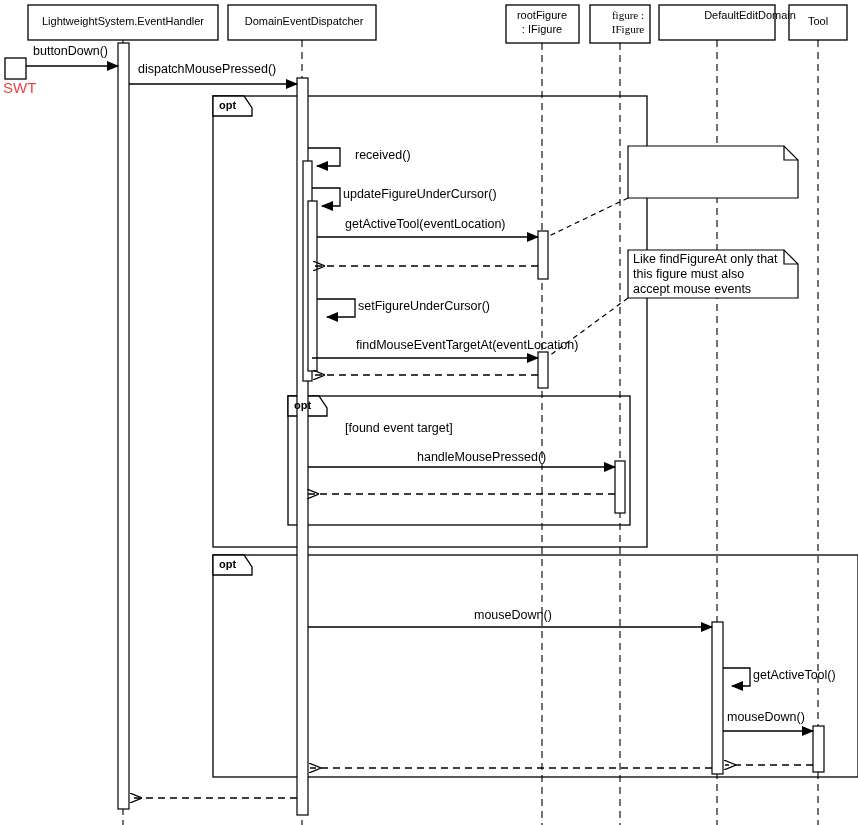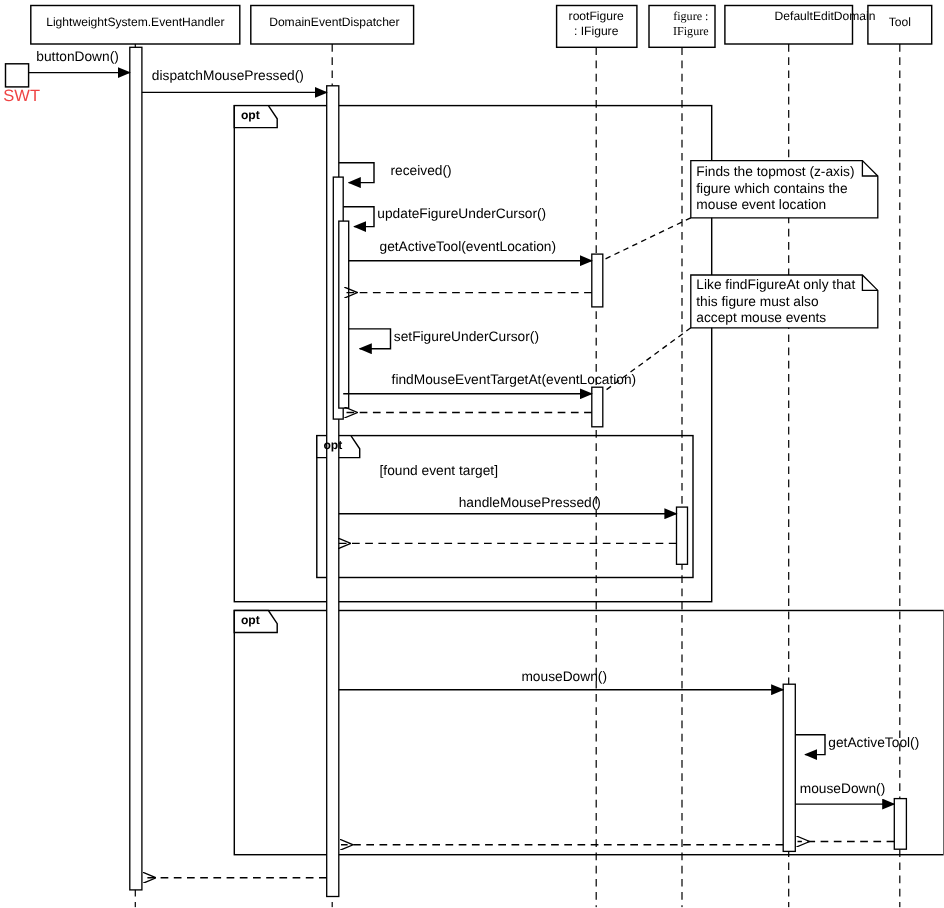--- a/index.html
+++ b/index.html
@@ -192,20 +192,17 @@
   <div class="msg-label" style="left:355px; top:148px;">received()</div>
   <div class="msg-label" style="left:343px; top:187px;">updateFigureUnderCursor()</div>
   <div class="msg-label" style="left:345px; top:217px;">getActiveTool(eventLocation)</div>
   <div class="msg-label" style="left:358px; top:299px;">setFigureUnderCursor()</div>
   <div class="msg-label" style="left:312px; top:338px;margin-left:44px;">findMouseEventTargetAt(eventLocation)</div>
   <div class="msg-label" style="left:417px; top:450px;">handleMousePressed()</div>
   <div class="msg-label" style="left:474px; top:608px;">mouseDown()</div>
   <div class="msg-label" style="left:753px; top:668px;">getActiveTool()</div>
   <div class="msg-label" style="left:727px; top:710px;">mouseDown()</div>
 
-  <div class="note-text" style="left:633px; top:149px; width:162px;">Finds the topmost (z-axis)
-figure which contains the
-mouse event location</div>
   <div class="note-text" style="left:633px; top:252px; width:162px;">Like findFigureAt only that
 this figure must also
 accept mouse events</div>
 
 </div>
 
 </body></html>

